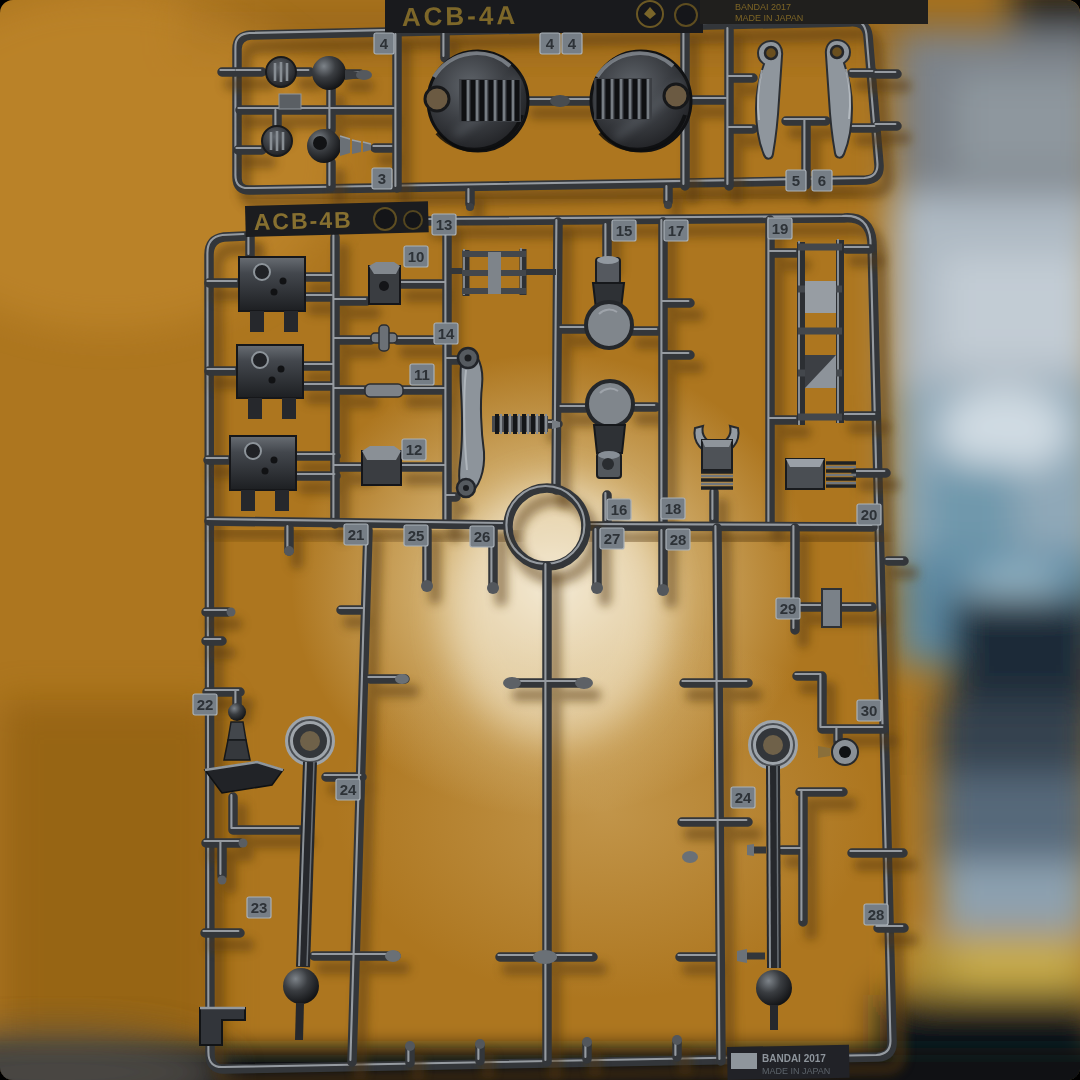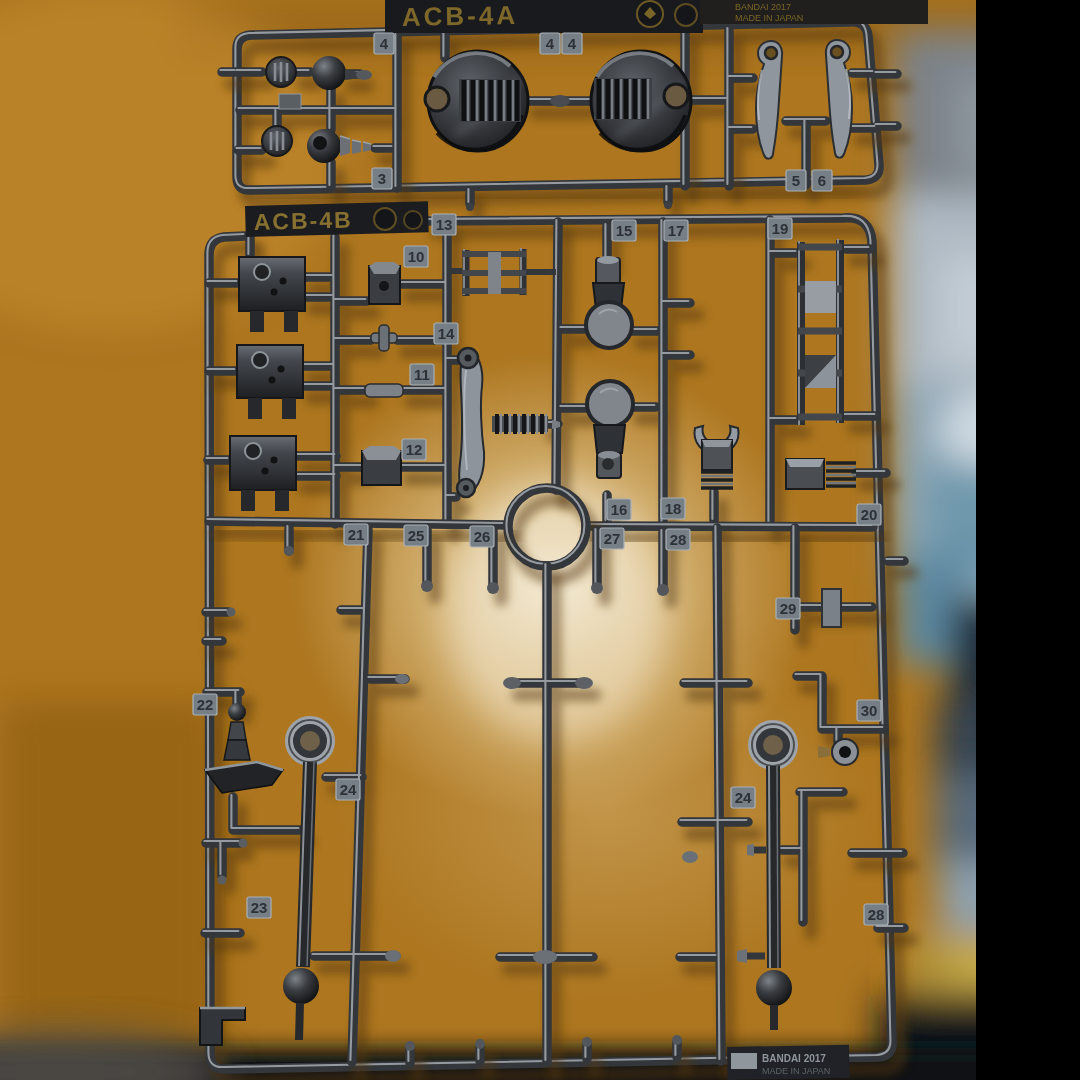--- a/index.html
+++ b/index.html
@@ -1,16 +1,16 @@
 <!DOCTYPE html>
 <html><head>
 <meta charset="utf-8">
 <style>
 html,body{margin:0;padding:0;background:#000;}
-#wrap{width:976px;height:1080px;overflow:hidden;position:relative;}
+#wrap{width:1080px;height:1080px;overflow:hidden;position:relative;border-radius:13px;}
 svg{display:block;}
 .rod{fill:none;stroke:#33363a;stroke-width:9.5;stroke-linecap:round;stroke-linejoin:round;}
 .hl{fill:none;stroke:#aeb4ba;stroke-width:2.1;stroke-linecap:round;stroke-linejoin:round;opacity:.8;transform:translate(-1.6px,-2px);}
 .shadow{fill:none;stroke:#55380c;stroke-width:13;stroke-linecap:round;stroke-linejoin:round;opacity:.5;transform:translate(8px,12px);filter:url(#b5);}
 text{font-family:"Liberation Sans",sans-serif;}
 .tagr{fill:#767e86;stroke:#aab1b8;stroke-width:1.2;}
 .tagt{font:bold 15px "Liberation Sans",sans-serif;fill:#2d3237;text-anchor:middle;}
 </style>
 </head>
 <body>

